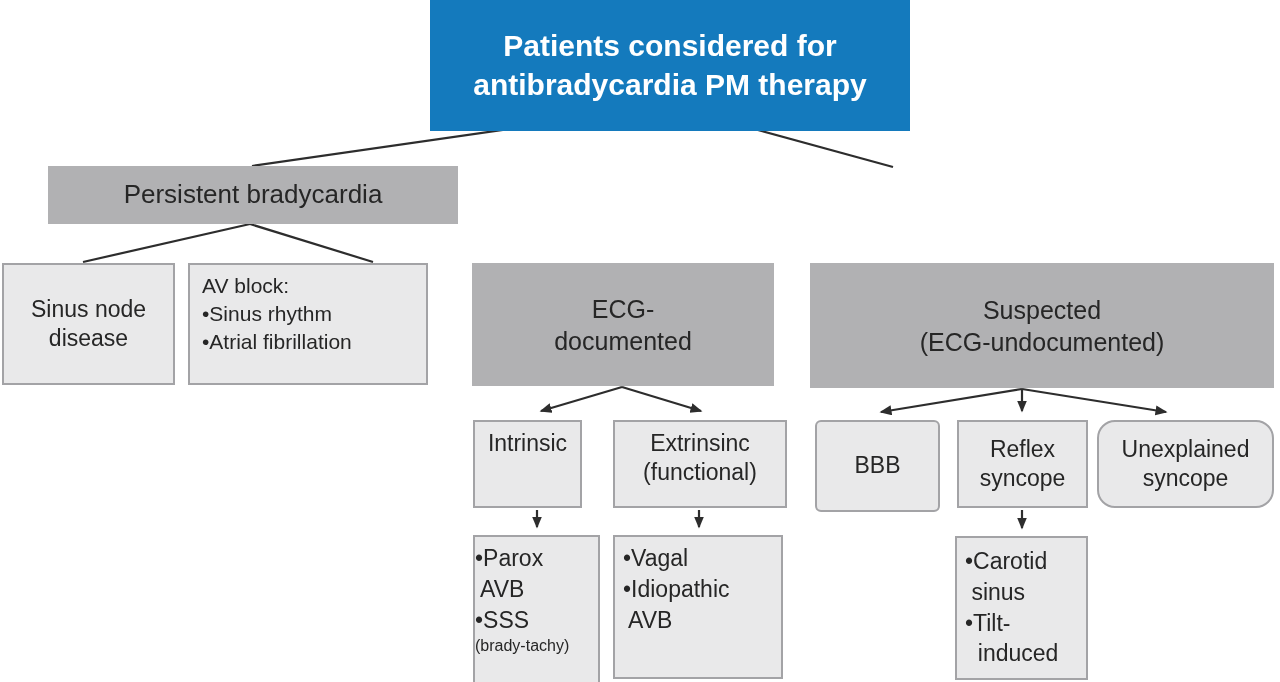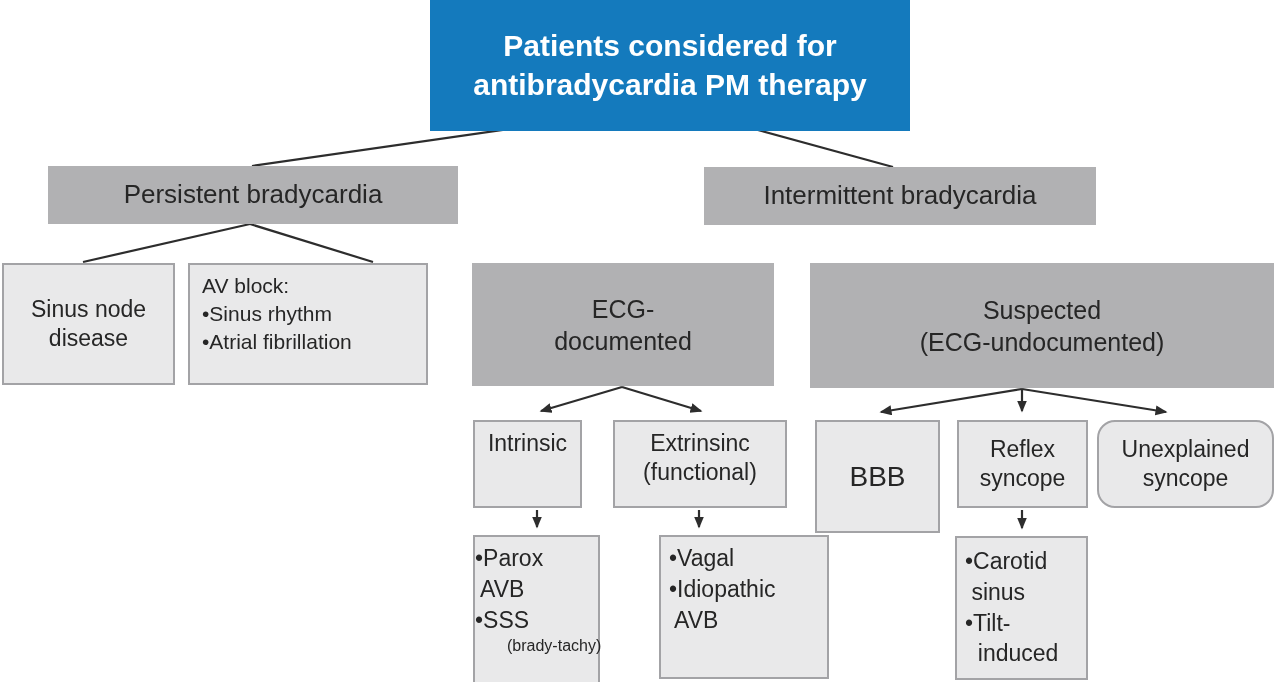--- a/index.html
+++ b/index.html
@@ -25,35 +25,35 @@
   }
   .dark{background:var(--branch_bg,#B1B1B3);justify-content:center;}
   .light{
     background:var(--leaf_bg,#E9E9EA);
     border:2px solid var(--leaf_border,#A3A3A6);
   }
   .top{align-items:flex-start;}
   .left{justify-content:flex-start;}
   .left .lbl{text-align:left;}
   .bullets .lbl{line-height:1.34;}
-  .note{white-space:pre;font-size:16px;line-height:1.35;text-align:left;display:block;margin-left:32px;}
+  .note{white-space:pre;font-size:16px;line-height:1.35;text-align:left;display:block;}
 
   
   .n-root{left:430px;top:0;width:480px;height:131px;}
   .n-persistent{left:48px;top:166px;width:410px;height:58px;font-size:26px;}
   .n-intermittent{left:704px;top:167px;width:392px;height:58px;font-size:26px;}
   .n-sinus{left:2px;top:263px;width:173px;height:122px;font-size:23px;}
   .n-avblock{left:188px;top:263px;width:240px;height:122px;font-size:21px;padding:7px 0 0 12px;}
   .n-ecg{left:472px;top:263px;width:302px;height:123px;font-size:25px;}
   .n-suspected{left:810px;top:263px;width:464px;height:125px;font-size:25px;}
   .n-intrinsic{left:473px;top:420px;width:109px;height:88px;font-size:23px;padding-top:7px;}
   .n-extrinsic{left:613px;top:420px;width:174px;height:88px;font-size:23px;padding-top:7px;}
   .n-parox{left:473px;top:535px;width:127px;height:184px;font-size:23px;padding:6px 0 0 0;}
-  .n-vagal{left:613px;top:535px;width:170px;height:144px;font-size:23px;padding:6px 0 0 8px;margin-left:46px;}
-  .n-bbb{left:815px;top:420px;width:125px;height:113px;font-size:28px;}
+  .n-vagal{left:613px;top:535px;width:170px;height:144px;font-size:23px;padding:6px 0 0 8px;}
+  .n-bbb{left:815px;top:420px;width:125px;height:92px;font-size:23px;border-radius:6px;}
   .n-reflex{left:957px;top:420px;width:131px;height:88px;font-size:23px;}
   .n-unexplained{left:1097px;top:420px;width:177px;height:88px;font-size:23px;border-radius:18px;}
   .n-carotid{left:955px;top:536px;width:133px;height:144px;font-size:23px;padding:8px 0 0 8px;}
 </style>
 </head>
 <body>
 
 <div class="canvas">
 
   <svg class="connectors" width="1280" height="682" viewBox="0 0 1280 682">
@@ -80,23 +80,20 @@
 
   <div class="node root n-root">
     <span class="lbl">Patients considered for
 antibradycardia PM therapy</span>
   </div>
 
   <div class="node dark n-persistent">
     <span class="lbl">Persistent bradycardia</span>
   </div>
 
-  <div class="node dark n-intermittent">
-    <span class="lbl">Intermittent bradycardia</span>
-  </div>
 
   <div class="node light n-sinus">
     <span class="lbl">Sinus node
 disease</span>
   </div>
 
   <div class="node light top left bullets n-avblock">
     <span class="lbl">AV block:
 •Sinus rhythm
 •Atrial fibrillation</span>

